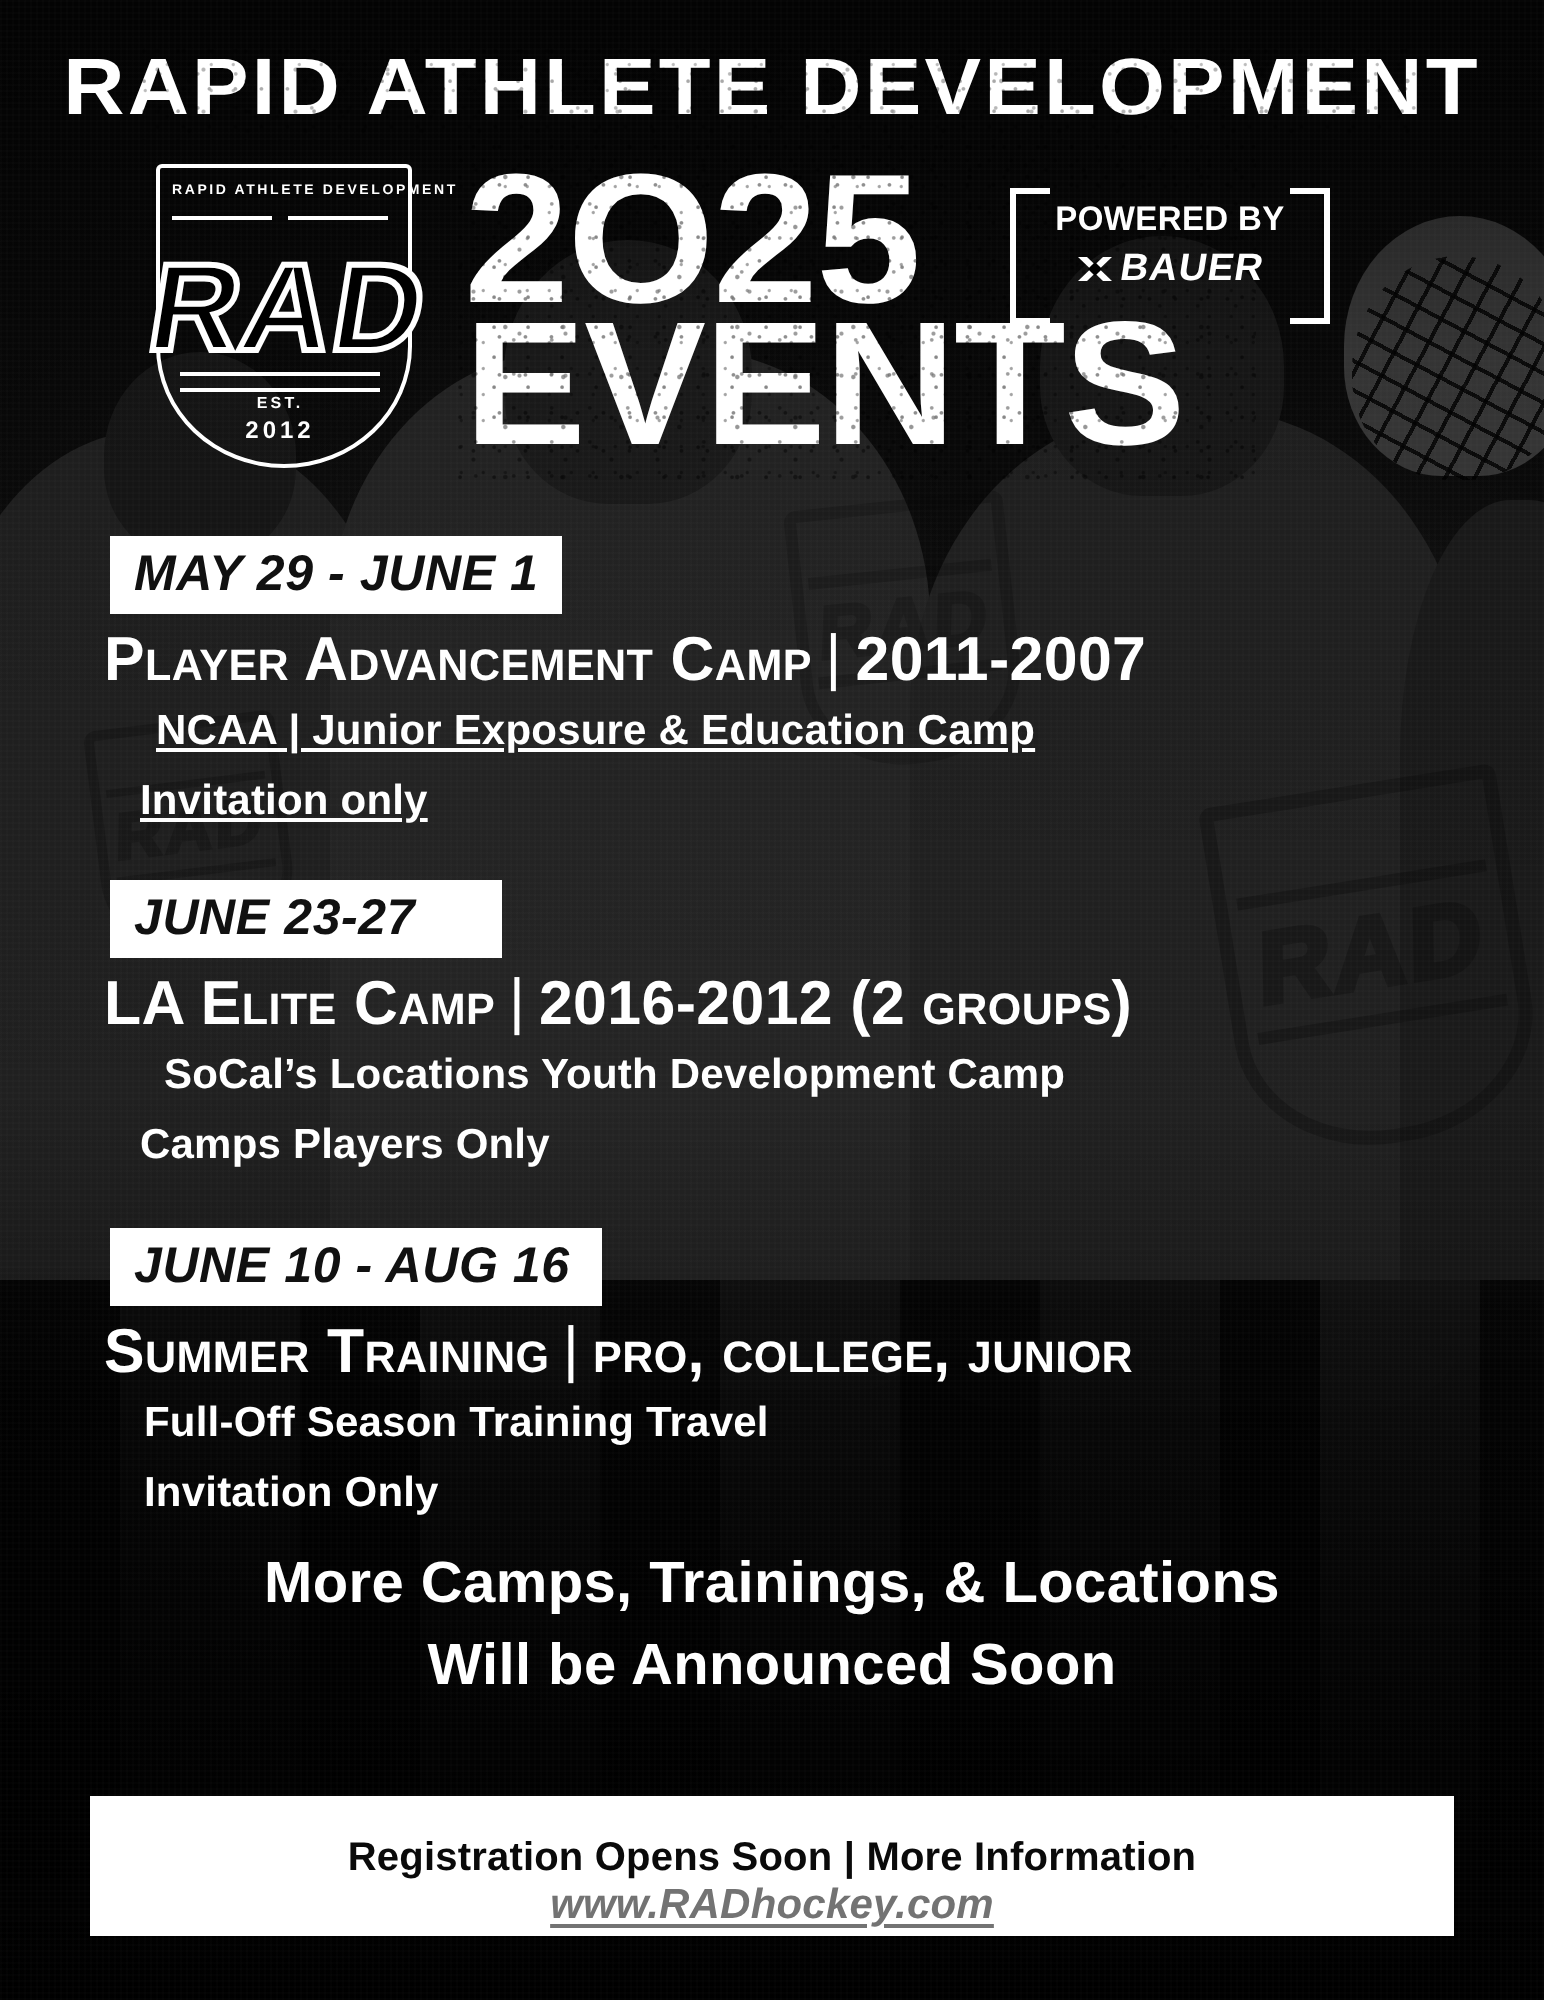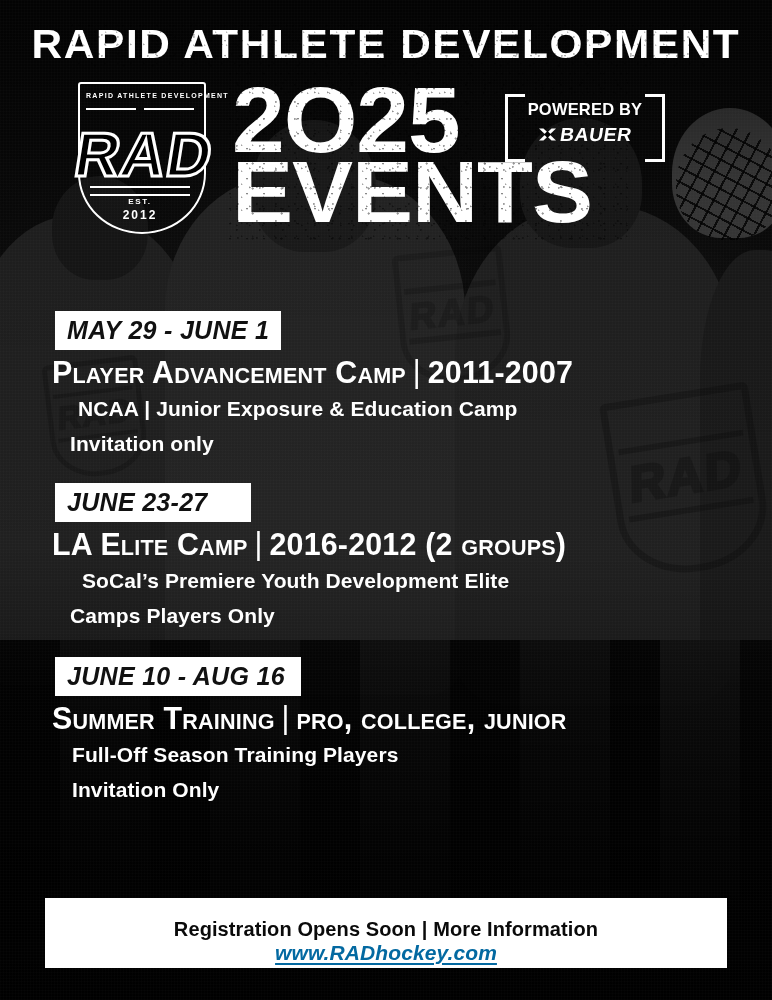--- a/index.html
+++ b/index.html
@@ -268,21 +268,21 @@
     width: 17px; height: 15px; flex: none;
   }
   .powered .bauer-word {
     font: 700 19px/1 "Liberation Sans", sans-serif;
     letter-spacing: 0.5px;
     color:#fff;
     transform: skewX(-9deg) scaleX(1.02);
   }
 
   
-  .event { position: absolute; left: 0; width: 696px; margin-top: 43px; }
+  .event { position: absolute; left: 0; width: 696px; }
   .ev1 { top: 268px; }
   .ev2 { top: 440px; }
   .ev3 { top: 614px; }
 
   .date-badge {
     display: inline-block;
     margin-left: 55px;
     background: #ffffff;
     color: #111111;
     font: italic 700 25px/1 "Liberation Sans", sans-serif;
@@ -317,21 +317,21 @@
   }
   .ev-sub {
     margin-left: 78px;
     margin-top: 6px;
     color: #ffffff;
     font: 700 21px/1.38 "Liberation Sans", sans-serif;
     letter-spacing: 0.1px;
     white-space: nowrap;
   }
   .ev-sub.second { margin-left: 70px; }
-  .ev1 .ev-sub { margin-left: 78px; }
+  .ev1 .ev-sub { margin-left: 78px; text-decoration: underline; }
   .ev1 .ev-sub.second { margin-left: 70px; }
   .ev2 .ev-sub { margin-left: 82px; }
   .ev2 .ev-sub.second { margin-left: 70px; }
   .ev3 .ev-sub { margin-left: 72px; }
   .ev3 .ev-sub.second { margin-left: 72px; }
 
   
   .announce {
     position: absolute;
     left: 0; right: 0; top: 772px;
@@ -353,21 +353,21 @@
     justify-content: center;
     gap: 3px;
   }
   .footer .f1 {
     color: #0a0a0a;
     font: 700 20px/1 "Liberation Sans", sans-serif;
     letter-spacing: 0.1px;
     margin-top: 16px;
   }
   .footer .f2 {
-    color: #0369a1;
+    color: #737373;
     font: italic 700 21px/1 "Liberation Sans", sans-serif;
     text-decoration: underline;
     text-underline-offset: 3px;
     letter-spacing: 0.1px;
   }
 </style>
 </head>
 <body>
 
 <div id="poster">
@@ -453,31 +453,35 @@
     <div class="event ev1">
       <div class="date-badge">MAY 29 - JUNE 1</div>
       <div class="ev-title"><span class="first">Player Advancement Camp</span><span class="sep">|</span><span>2011-2007</span></div>
       <div class="ev-sub">NCAA | Junior Exposure &amp; Education Camp</div>
       <div class="ev-sub second">Invitation only</div>
     </div>
 
     <div class="event ev2">
       <div class="date-badge">JUNE 23-27</div>
       <div class="ev-title"><span class="first">LA Elite Camp</span><span class="sep">|</span><span>2016-2012 (2 Groups)</span></div>
-      <div class="ev-sub">SoCal’s Premiere Youth Development Elite</div>
+      <div class="ev-sub">SoCal’s Locations Youth Development Camp</div>
       <div class="ev-sub second">Camps Players Only</div>
     </div>
 
     <div class="event ev3">
       <div class="date-badge">JUNE 10 - AUG 16</div>
       <div class="ev-title"><span class="first">Summer Training</span><span class="sep">|</span><span>Pro, College, Junior</span></div>
-      <div class="ev-sub">Full-Off Season Training Players</div>
+      <div class="ev-sub">Full-Off Season Training Travel</div>
       <div class="ev-sub second">Invitation Only</div>
     </div>
 
+    <div class="announce">
+      <div>More Camps, Trainings, &amp; Locations</div>
+      <div>Will be Announced Soon</div>
+    </div>
 
     <div class="footer">
       <div class="f1">Registration Opens Soon | More Information</div>
       <a class="f2" href="#">www.RADhockey.com</a>
     </div>
 
   </div>
 </div>
 
 </body></html>

